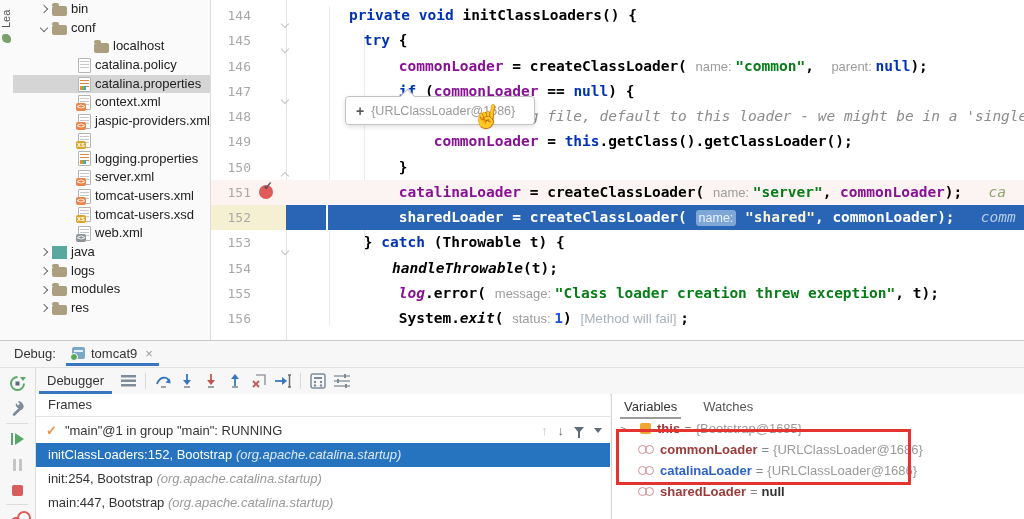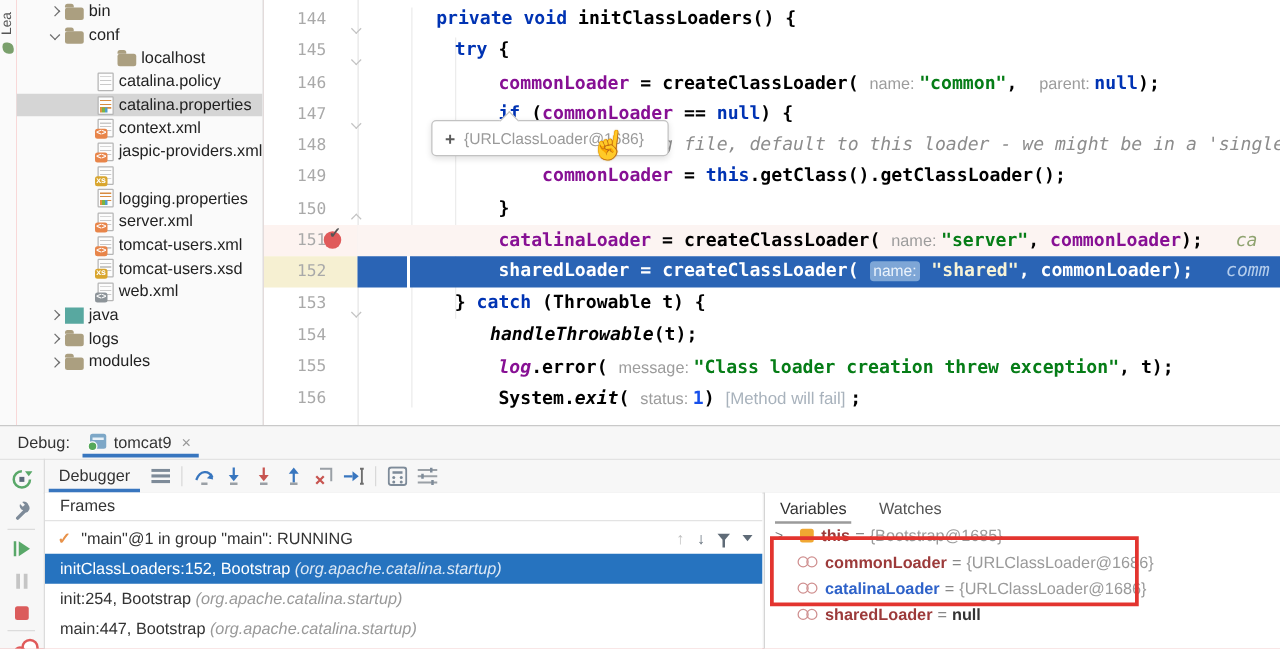--- a/index.html
+++ b/index.html
@@ -1,16 +1,16 @@
 <!DOCTYPE html>
 <html><head>
 <meta charset="utf-8">
 <style>
   html,body{margin:0;padding:0;background:#e8e8e8;font-family:"Liberation Sans",sans-serif;}
-  .app{position:relative;width:1024px;height:519px;background:#ef4444;overflow:hidden;
+  .app{position:relative;width:1024px;height:519px;background:#86efac;overflow:hidden;
        font-family:"Liberation Sans",sans-serif;color:#222;}
   
   .twbar{position:absolute;left:0;top:0;width:13px;height:519px;background:#fafafa;z-index:5;}
   .vlabel{position:absolute;left:0;width:13px;color:#555;font-size:11px;
           writing-mode:vertical-rl;transform:rotate(180deg);white-space:nowrap;}
   .vicon{position:absolute;left:2px;width:9px;height:9px;border-radius:3px 5px 3px 5px;background:#7aa06c;}
   .vicon.struct{background:none;border-top:2px solid #777;border-bottom:2px solid #777;height:5px;border-radius:0;}
   
   .tree{position:absolute;left:13px;top:0;width:197px;height:340px;background:#fafafa;
         border-right:1px solid #dcdcdc;overflow:hidden;z-index:2;}
@@ -36,21 +36,21 @@
   .badge.xml{background:#e8854a;}
   .badge.xsd{background:#d9a62e;}
   .badge.web{background:#8d9499;}
   .tlabel{color:#222;}
   
   .editor{position:absolute;left:211px;top:0;width:813px;height:340px;background:#fff;overflow:hidden;}
   .gutterline{position:absolute;left:75px;top:0;bottom:0;width:1px;background:#e6e6e6;}
   .iguide{position:absolute;width:1px;background:#ececec;}
   .erows{position:absolute;left:0;top:-22.25px;right:0;}
   .erow{position:relative;height:25.25px;}
-  .erow .gnum{position:absolute;left:10px;width:40px;text-align:right;font-family:"DejaVu Sans Mono",monospace;
+  .erow .gnum{position:absolute;left:0;width:40px;text-align:right;font-family:"DejaVu Sans Mono",monospace;
         font-size:13px;line-height:25.25px;color:#a9a9a9;}
   .erow .gmark{position:absolute;left:71px;top:10px;}
   .gmark .ch{border-color:#c3c3c3;}
   .bpdot{position:absolute;left:48px;top:5px;width:14px;height:14px;border-radius:50%;background:#e05a5a;}
   .bpdot .chk{position:absolute;left:4px;top:-6px;color:#555;font-size:12px;font-weight:bold;}
   .gtint151{position:absolute;left:0;top:0;width:75px;height:100%;background:#fdf3f0;}
   .gtint152{position:absolute;left:0;top:0;width:75px;height:100%;background:#f6f0d2;}
   .codebg151{position:absolute;left:75px;right:0;top:0;height:100%;background:#fcf4f2;}
   .codeline{position:absolute;left:75px;right:0;top:0;height:25.25px;line-height:25.25px;white-space:pre;
         font-family:"DejaVu Sans Mono",monospace;font-size:14.5px;font-weight:600;color:#000;overflow:hidden;}
@@ -248,20 +248,27 @@
         </span>
         <span class="tico folder"></span>
         <span class="tlabel">logs</span>
       </div>
       <div class="trow" style="padding-left: 23px;">
         <span class="chevbox">
           <span class="ch right"></span>
         </span>
         <span class="tico folder"></span>
         <span class="tlabel">modules</span>
+      </div>
+      <div class="trow" style="padding-left: 23px;">
+        <span class="chevbox">
+          <span class="ch right"></span>
+        </span>
+        <span class="tico folder"></span>
+        <span class="tlabel">res</span>
       </div>
     </div>
 
   <div class="editor">
     <div class="gutterline"></div>
     <div class="iguide" style="left:118px;top:6px;height:320px;"></div>
     <div class="iguide" style="left:153px;top:30px;height:225px;"></div>
     <div class="erows">
         <div class="erow">
           <span class="gnum">143</span>

